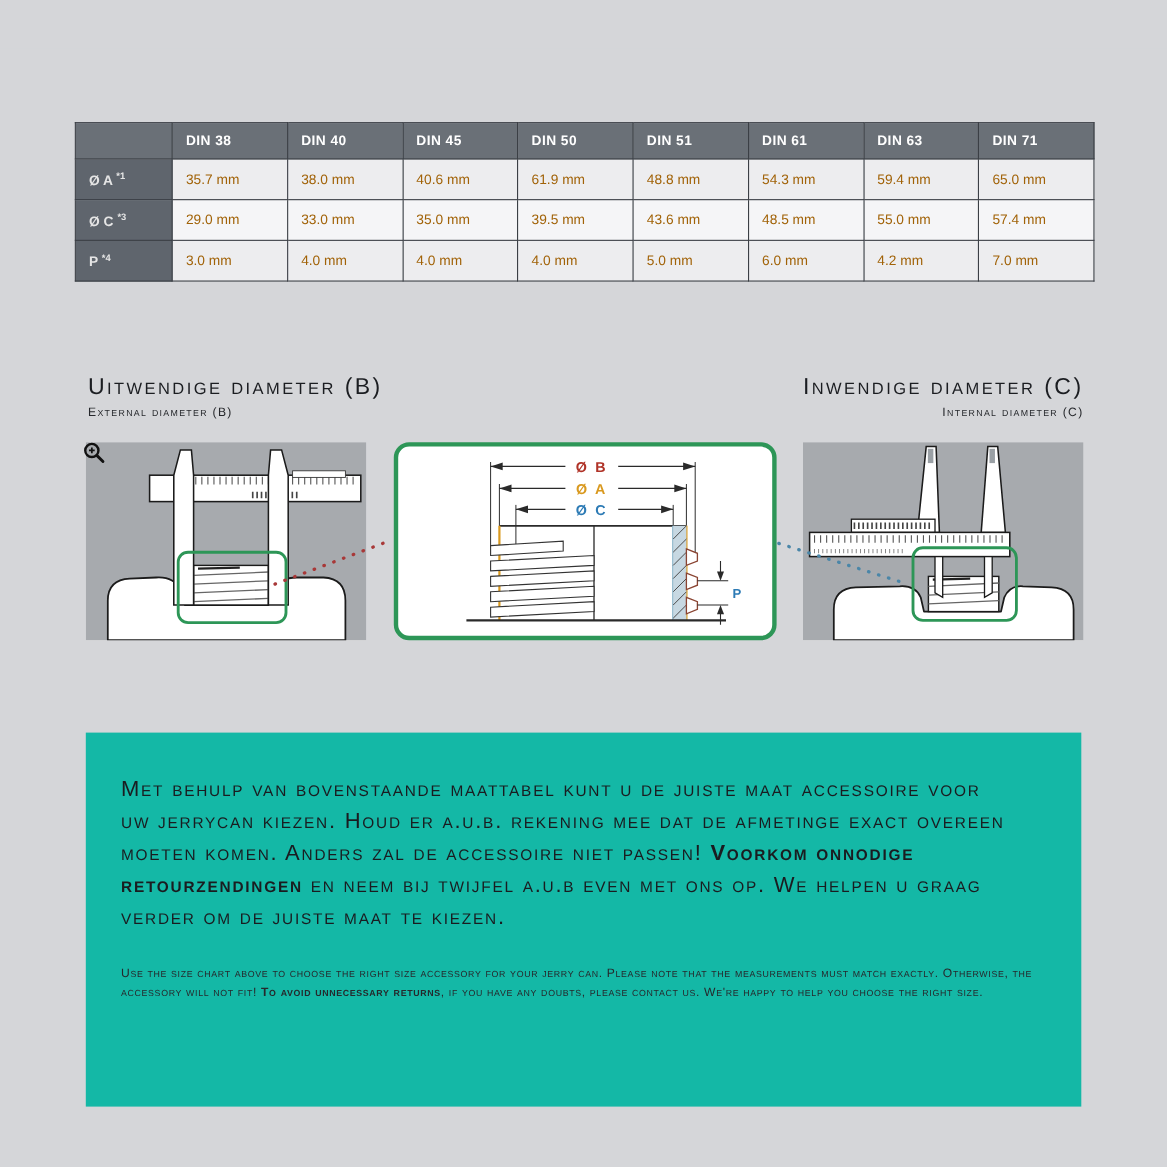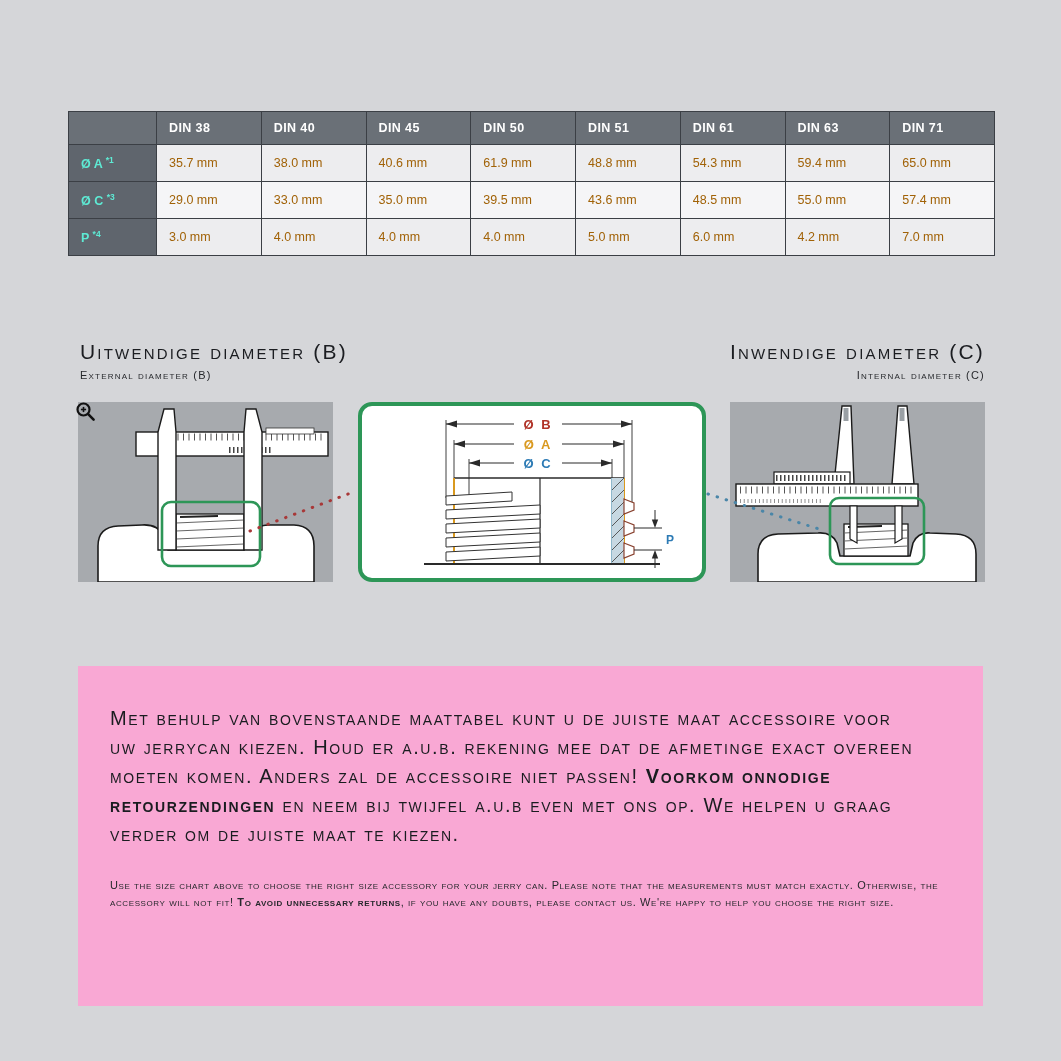--- a/index.html
+++ b/index.html
@@ -15,21 +15,21 @@
     position:absolute;left:68px;top:67px;width:927px;
     border-collapse:collapse;table-layout:fixed;
   }
   table.size th,table.size td{border:1px solid #3B3F45;}
   table.size col.lbl{width:88px;}
   thead th{
     background:#6A7077;color:#FFFFFF;font-size:12.5px;font-weight:bold;
     text-align:left;padding:9px 12px;letter-spacing:.4px;
   }
   tbody th{
-    background:#5F656D;color:#5eead4;font-size:12.5px;font-weight:bold;
+    background:#5F656D;color:#e5e5e5;font-size:12.5px;font-weight:bold;
     text-align:left;padding:10px 12px;
   }
   tbody th sup{font-size:8.5px;font-weight:bold;}
   tbody td{
     font-size:12.5px;color:#a16207;padding:10px 12px;background:#EDEDEF;
   }
   tbody tr:nth-child(even) td{background:#F5F5F7;}
 
   
   .sec-head{position:absolute;top:296px;}
@@ -44,21 +44,21 @@
   .fig-right{left:730px;width:255px;}
   .fig-center{
     left:358px;width:348px;height:180px;background:#FFFFFF;
     border:4px solid #2D9657;border-radius:14px;box-sizing:border-box;
   }
   .fig svg{display:block;}
   .overlay{position:absolute;left:0;top:0;width:1061px;height:1061px;pointer-events:none;z-index:5;}
   .zoom-btn{position:absolute;left:75px;top:357px;width:22px;height:22px;z-index:6;cursor:pointer;}
 
   
-  .panel{position:absolute;left:78px;top:622px;width:905px;height:340px;background:#f9a8d4;}
+  .panel{position:absolute;left:78px;top:622px;width:905px;height:340px;background:#14b8a6;}
   .note-nl{
     margin:38px 58px 0 32px;max-width:815px;
     font-size:20px;line-height:29px;font-variant:small-caps;
     letter-spacing:1.6px;color:#1A1C20;
   }
   .note-en{
     margin:28px 20px 0 32px;max-width:862px;
     font-size:11px;line-height:17px;font-variant:small-caps;
     letter-spacing:.6px;color:#26282C;
   }

